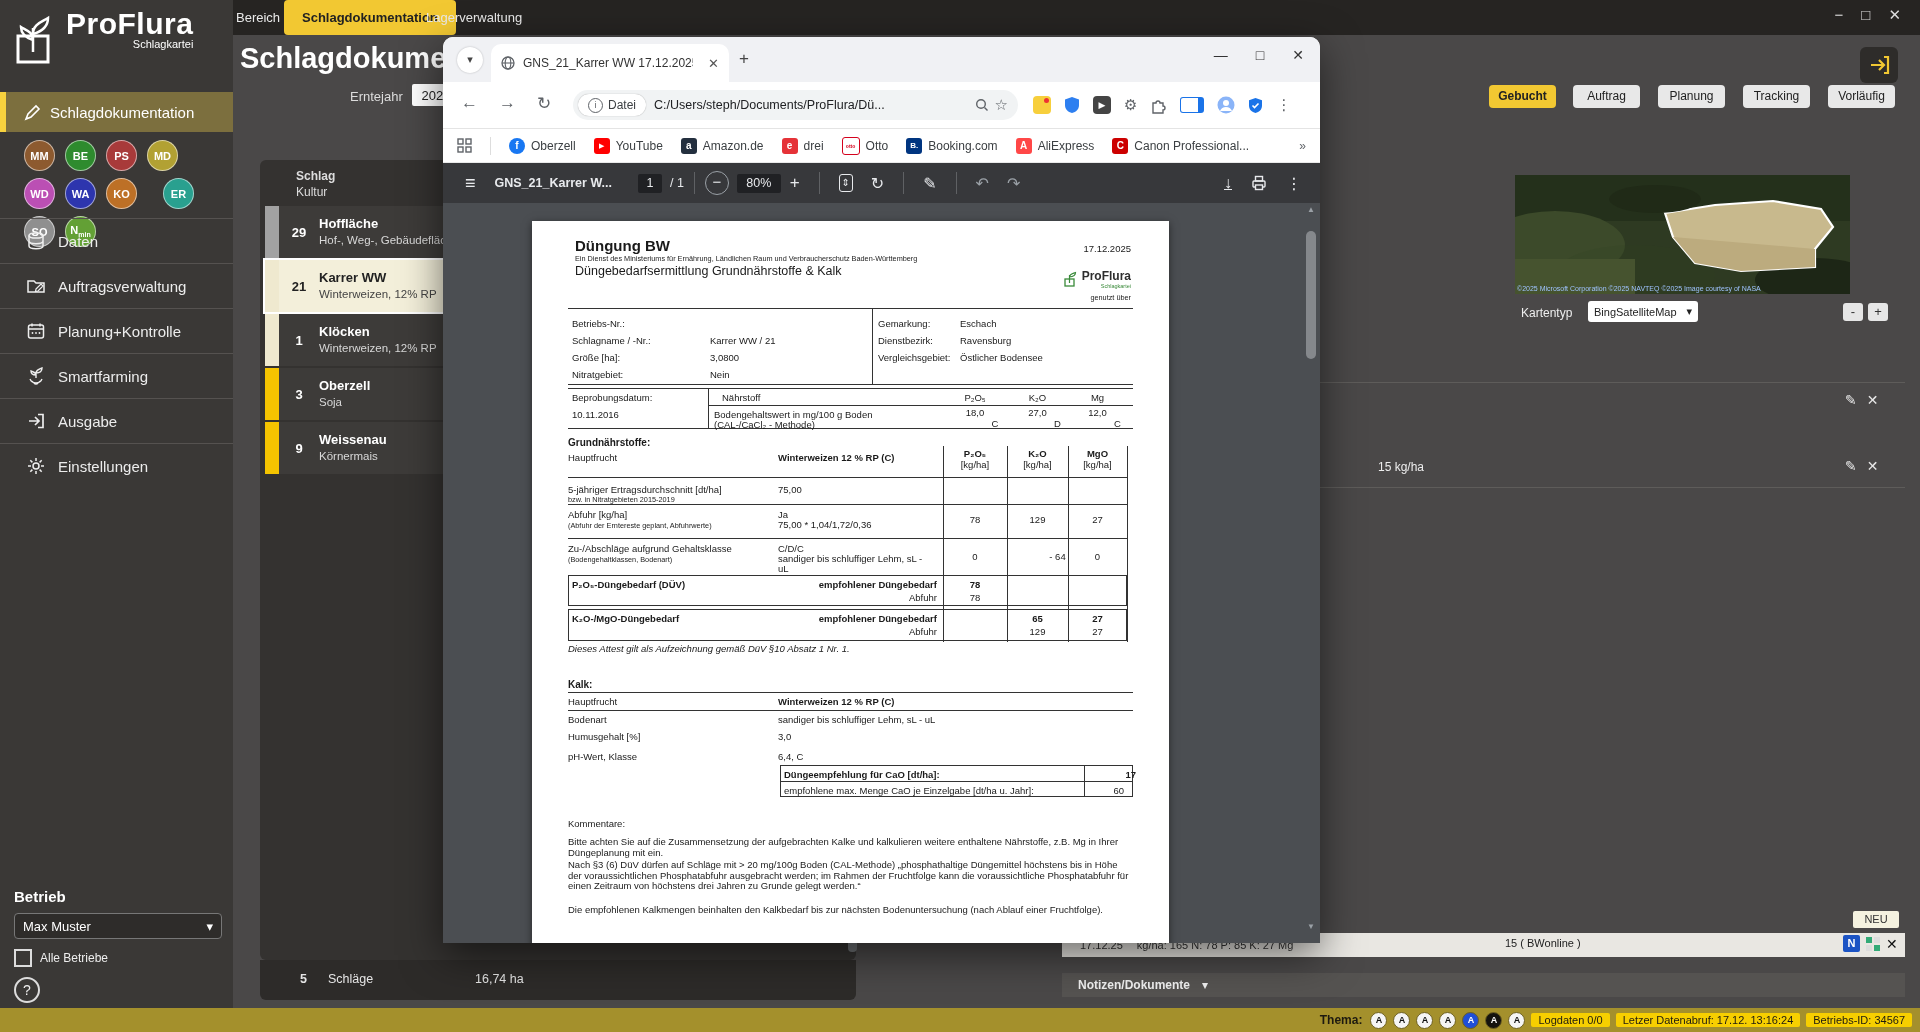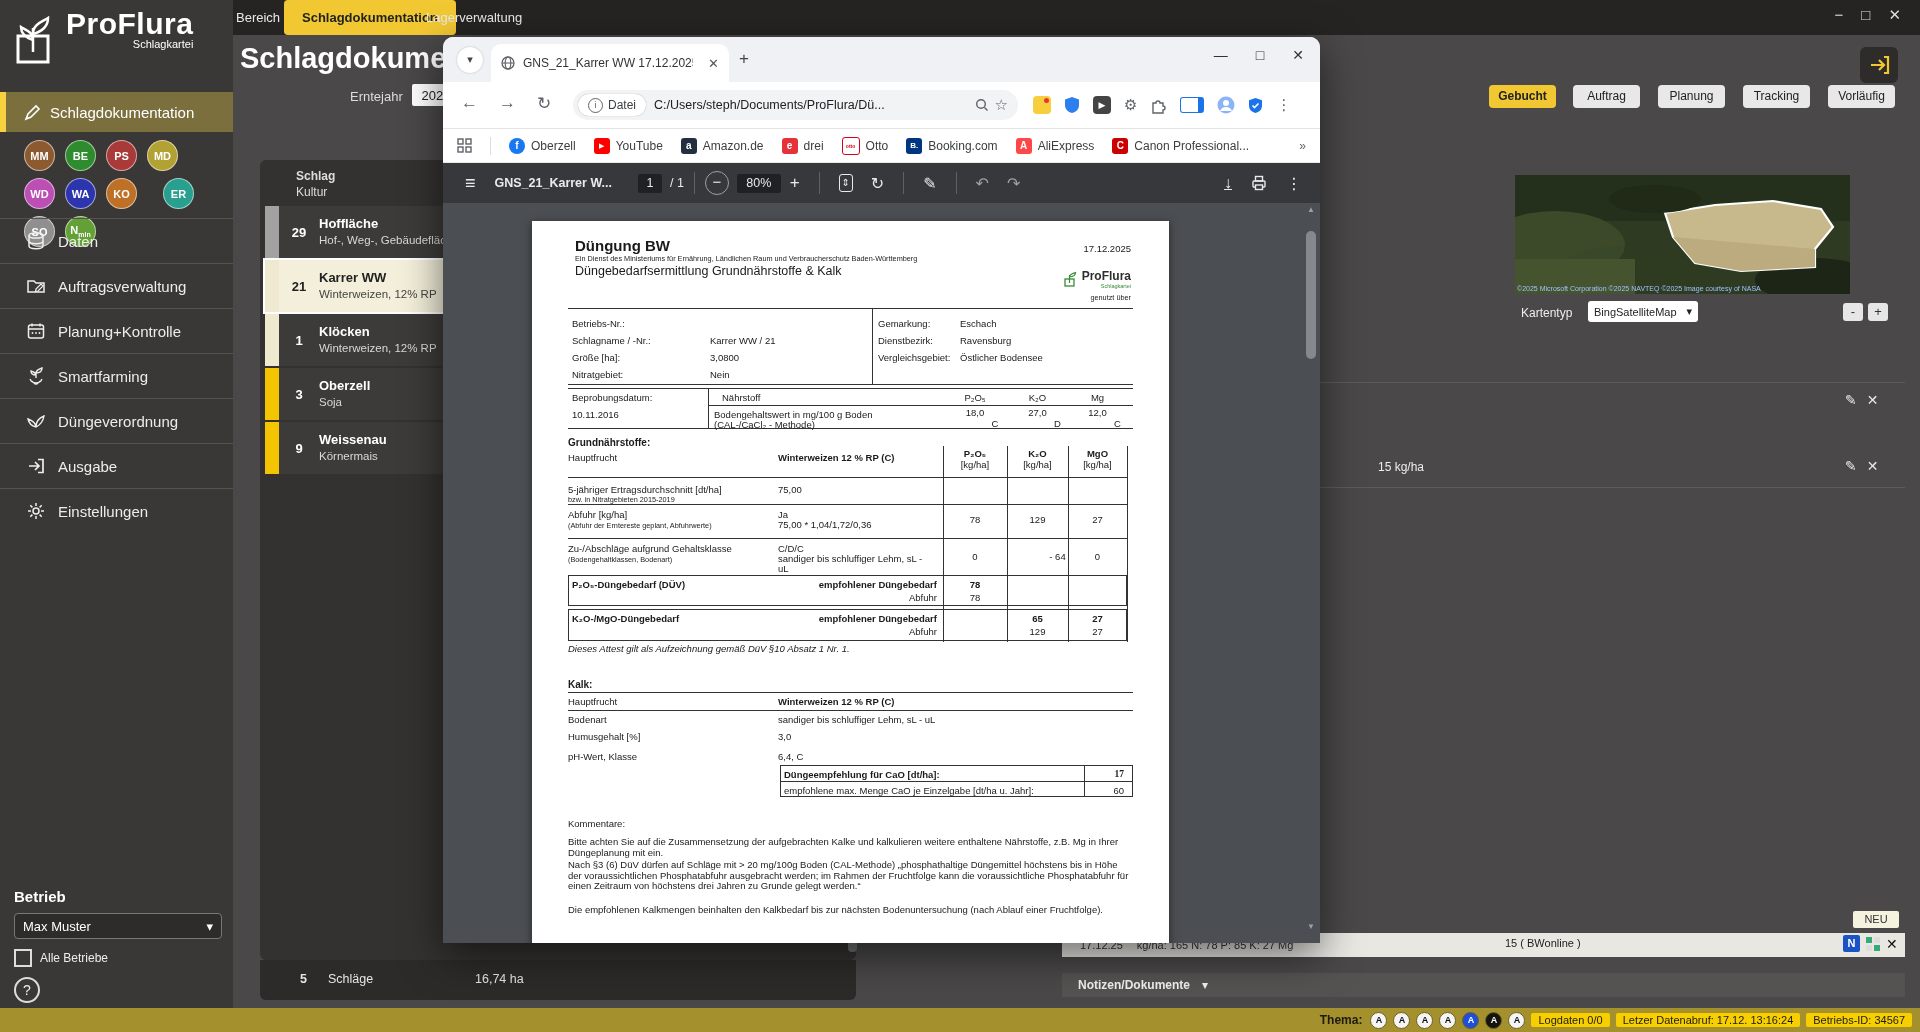--- a/index.html
+++ b/index.html
@@ -238,26 +238,20 @@
             <circle cx="13.5" cy="12" r=".9" fill="#eee"></circle>
           </svg>
         <span>Planung+Kontrolle</span>
       </div>
       <div class="mitem">
         <svg width="20" height="20" viewBox="0 0 20 20">
             <path d="M10 12 V6 M10 7 c0-3 3-4 6-5 0 4-3 5-6 5 M10 9 c0-2.5-2.5-3-5-4 0 3.5 2.5 4 5 4" fill="none" stroke="#eee" stroke-width="1.4"></path>
             <path d="M4 13 a6.5 6.5 0 0 0 12 0 M6 15 a4.5 4.5 0 0 0 8 0 M8 17 a2.5 2.5 0 0 0 4 0" fill="none" stroke="#eee" stroke-width="1.3"></path>
           </svg>
         <span>Smartfarming</span>
-      </div>
-      <div class="mitem">
-        <svg width="20" height="20" viewBox="0 0 20 20">
-            <path d="M10 16 C10 10 13 7 18 5 c-1 6-4 9-8 11 M10 16 C10 12 7 10 2 8 c1 5 4 7 8 8" fill="none" stroke="#eee" stroke-width="1.4"></path>
-          </svg>
-        <span>Düngeverordnung</span>
       </div>
       <div class="mitem">
         <svg width="20" height="20" viewBox="0 0 20 20">
             <path d="M3 10 h10 M9 6 l4 4 -4 4" fill="none" stroke="#eee" stroke-width="1.7"></path>
             <path d="M12 3.5 h5 v13 h-5" fill="none" stroke="#eee" stroke-width="1.7"></path>
           </svg>
         <span>Ausgabe</span>
       </div>
       <div class="mitem">
         <svg width="20" height="20" viewBox="0 0 20 20">
@@ -724,21 +718,21 @@
         <div class="abs" style="left:246px;top:493px;">sandiger bis schluffiger Lehm, sL - uL</div>
         <div class="abs" style="left:36px;top:510px;">Humusgehalt [%]</div>
         <div class="abs" style="left:246px;top:510px;text-align:right;">3,0</div>
         <div class="abs" style="left:36px;top:530px;">pH-Wert, Klasse</div>
         <div class="abs" style="left:246px;top:530px;">6,4, C</div>
 
         <div class="abs" style="left:248px;top:544px;width:353px;height:32px;border:1.4px solid #333;box-sizing:border-box;"></div>
         <div class="hline" style="left:248px;top:560px;width:353px;"></div>
         <div class="vline" style="left:552px;top:544px;height:32px;"></div>
         <div class="abs b" style="left:252px;top:548px;">Düngeempfehlung für CaO [dt/ha]:</div>
-        <div class="abs b" style="left:556px;top:548px;width:40px;text-align:right;padding-right:4px;box-sizing:border-box;font-family:Liberation Serif, serif;">17</div>
+        <div class="abs b" style="left:568px;top:548px;width:40px;text-align:right;padding-right:4px;box-sizing:border-box;">17</div>
         <div class="abs" style="left:252px;top:564px;">empfohlene max. Menge CaO je Einzelgabe [dt/ha u. Jahr]:</div>
         <div class="abs" style="left:556px;top:564px;width:40px;text-align:right;padding-right:4px;box-sizing:border-box;">60</div>
 
         <div class="abs" style="left:36px;top:597px;">Kommentare:</div>
         <div class="abs" style="left:36px;top:616px;width:562px;line-height:10.5px;">Bitte achten Sie auf die Zusammensetzung der aufgebrachten Kalke und kalkulieren weitere enthaltene Nährstoffe, z.B. Mg in Ihrer Düngeplanung mit ein.</div>
         <div class="abs" style="left:36px;top:639px;width:562px;line-height:10.5px;">Nach §3 (6) DüV dürfen auf Schläge mit &gt; 20 mg/100g Boden (CAL-Methode) „phosphathaltige Düngemittel höchstens bis in Höhe der voraussichtlichen Phosphatabfuhr ausgebracht werden; im Rahmen der Fruchtfolge kann die voraussichtliche Phosphatabfuhr für einen Zeitraum von höchstens drei Jahren zu Grunde gelegt werden.“</div>
         <div class="abs" style="left:36px;top:684px;width:562px;line-height:10.5px;">Die empfohlenen Kalkmengen beinhalten den Kalkbedarf bis zur nächsten Bodenuntersuchung (nach Ablauf einer Fruchtfolge).</div>
       </div>
 
       <div class="pdfscroll">

